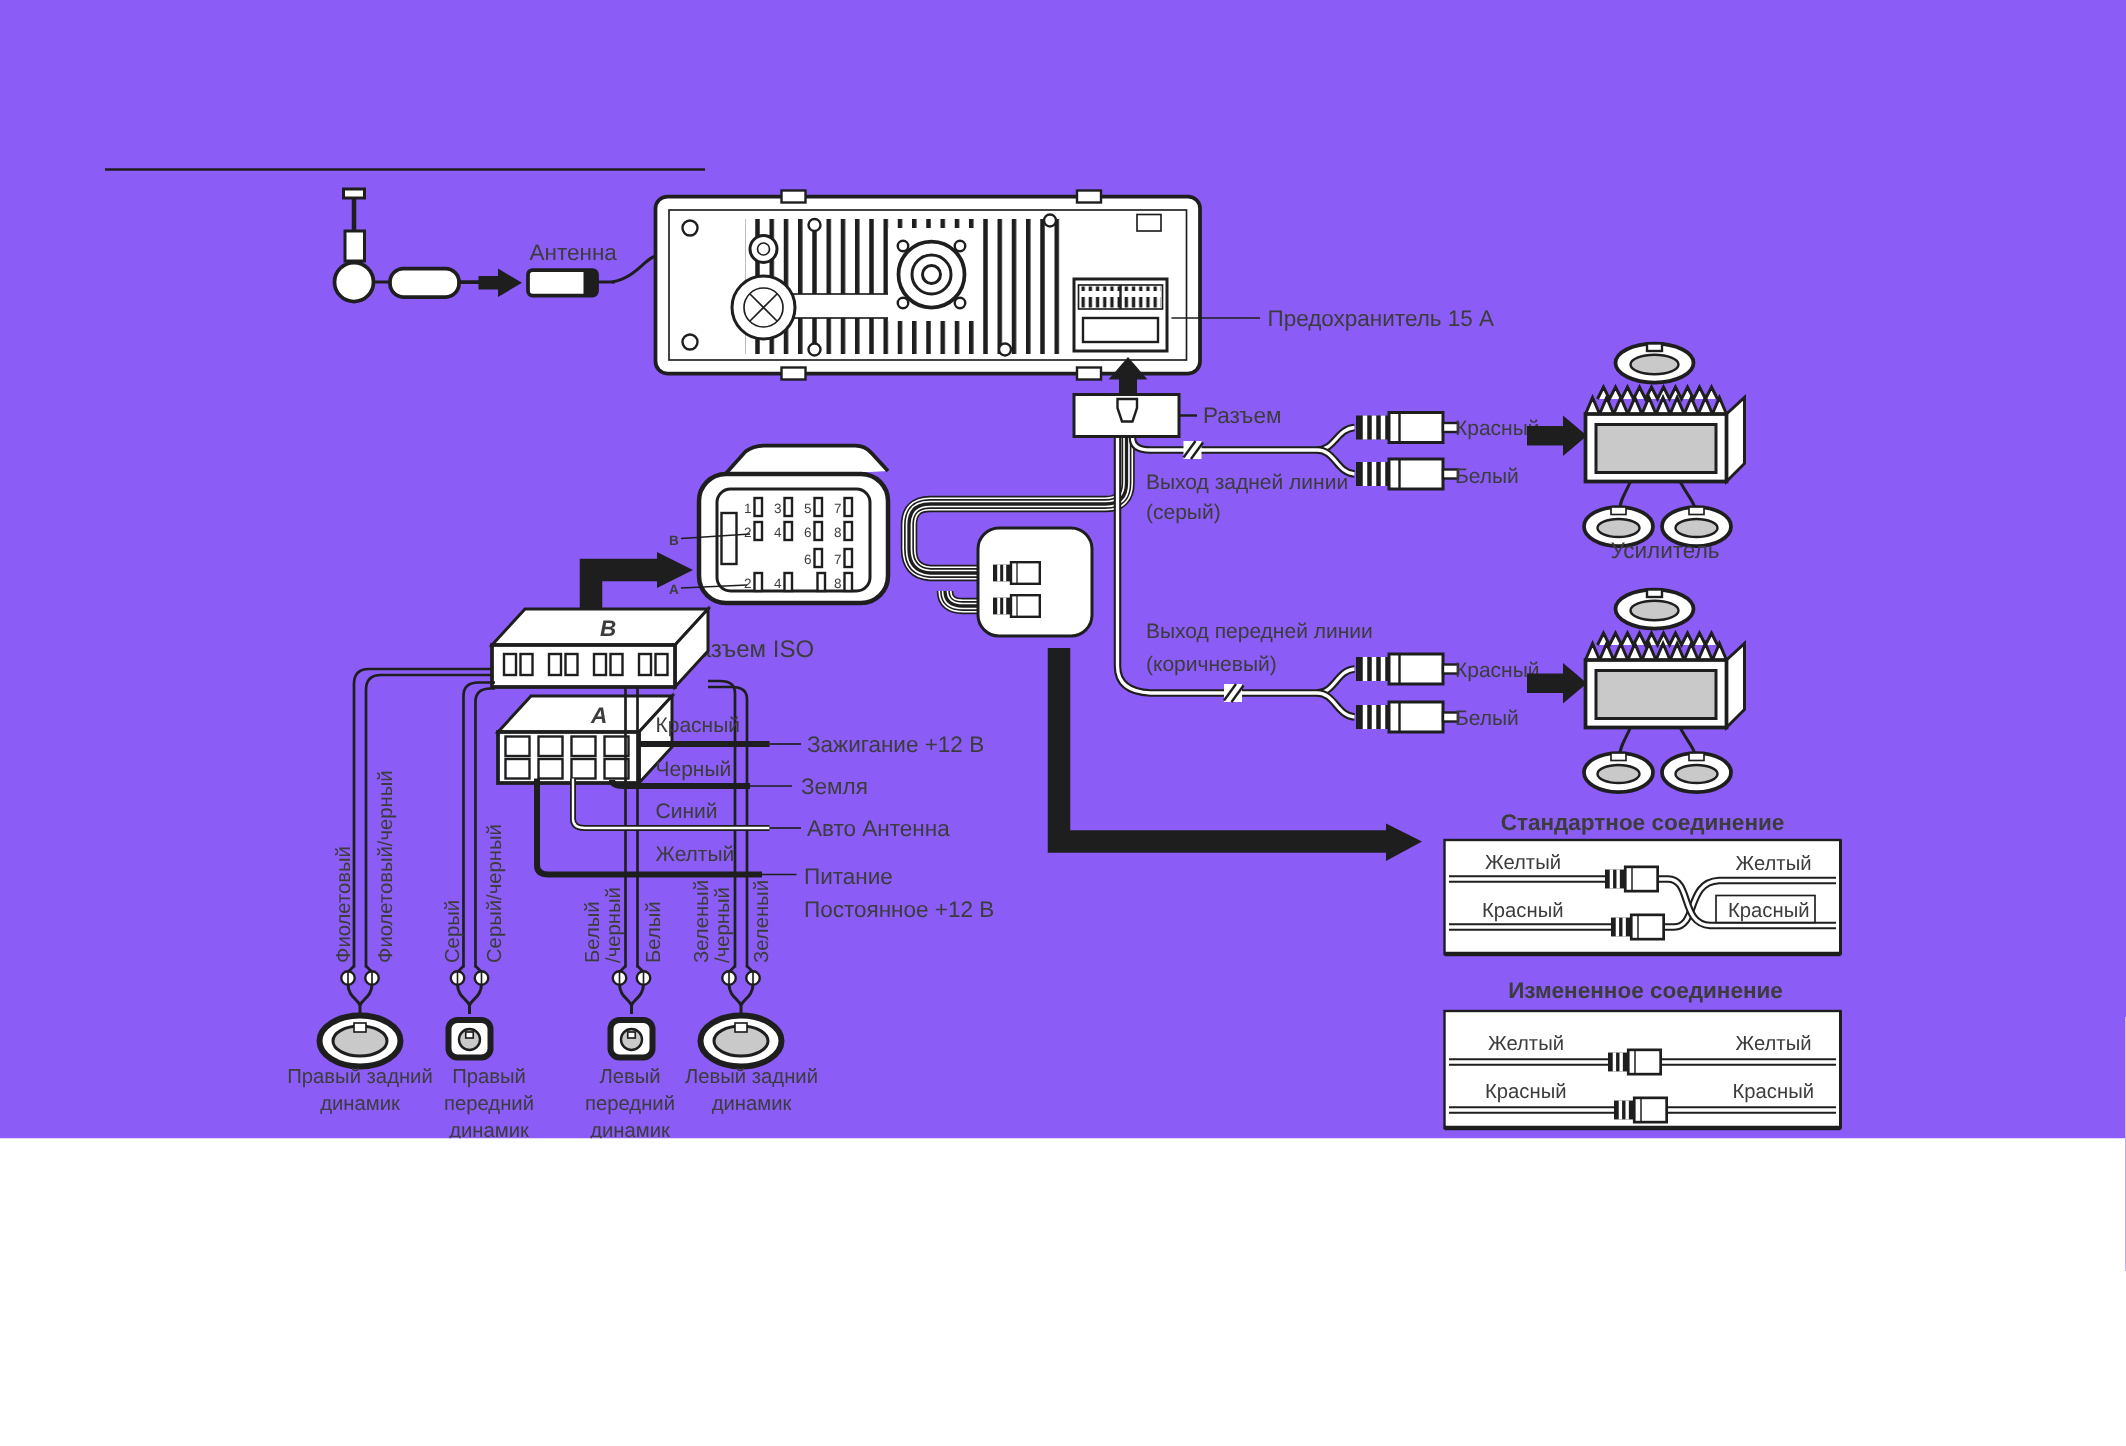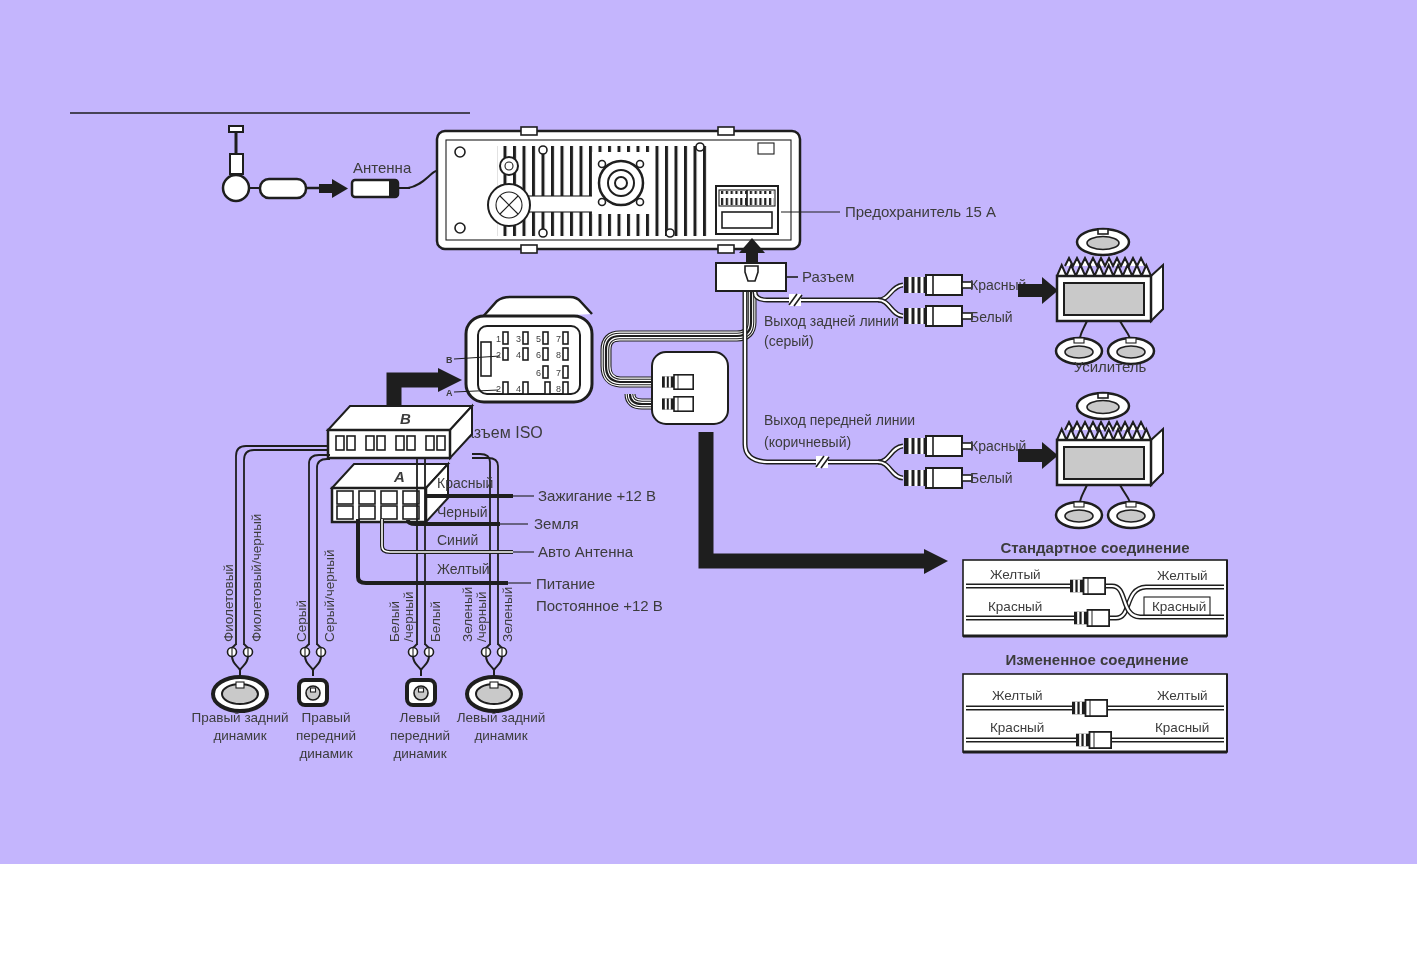--- a/index.html
+++ b/index.html
@@ -1,16 +1,16 @@
 <!DOCTYPE html>
 <html><head>
 <meta charset="utf-8">
 <style>
   html,body{margin:0;padding:0;background:#fff;}
-  .stage{position:relative;width:1417px;height:864px;background:#c4b5fd;overflow:hidden;}
+  .stage{position:relative;width:1417px;height:759px;background:#8b5cf6;overflow:hidden;}
   svg{display:block;}
   text{font-family:"Liberation Sans",sans-serif;fill:#3c3c3c;}
   .t15{font-size:15px}.t16{font-size:16px}.t14{font-size:14px}.t13{font-size:13.5px}.t9{font-size:9px}
   .tb{font-weight:bold}.ti{font-weight:bold;font-style:italic}
   .mid{text-anchor:middle}.end{text-anchor:end}
   .s1{stroke:#1e1e1e;stroke-width:1.1;fill:none}
   .s15{stroke:#1e1e1e;stroke-width:1.6;fill:none}
   .s2{stroke:#1e1e1e;stroke-width:2;fill:none}
   .s25{stroke:#1e1e1e;stroke-width:2.5;fill:none}
   .s3{stroke:#1e1e1e;stroke-width:3;fill:none}

